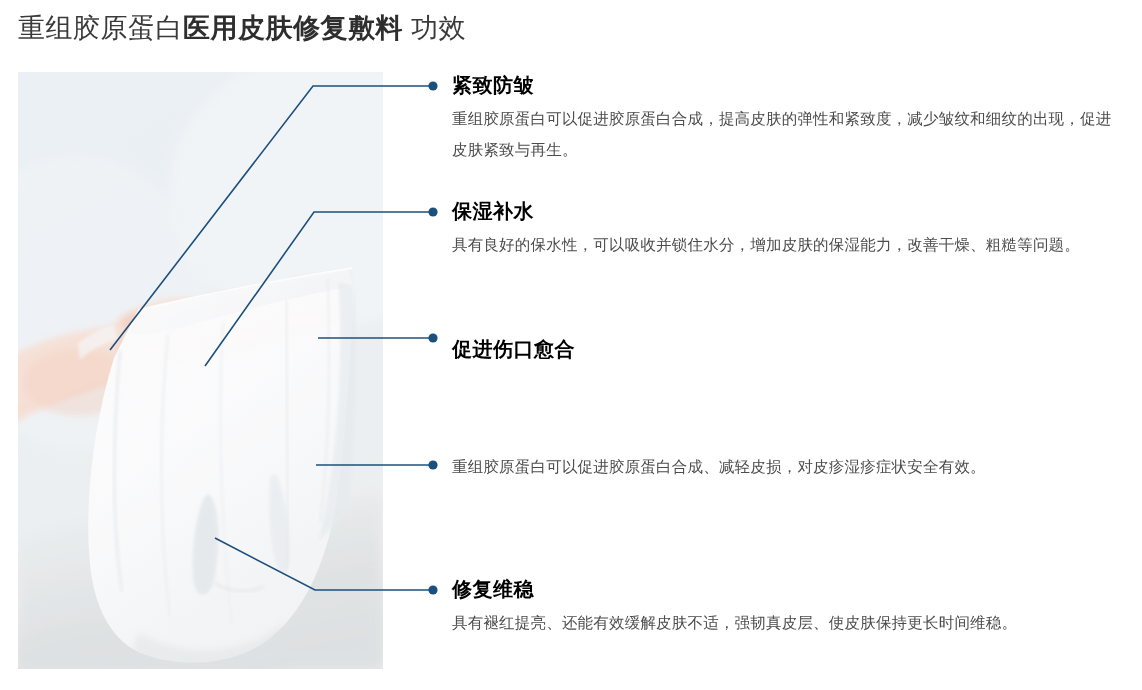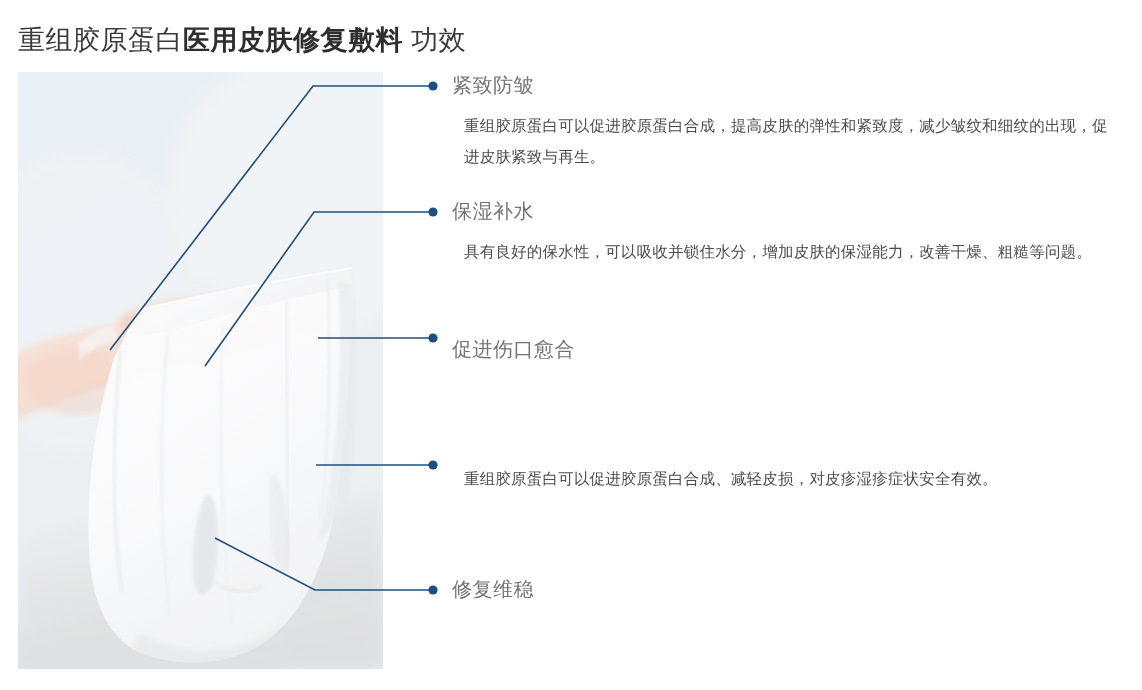--- a/index.html
+++ b/index.html
@@ -12,21 +12,21 @@
     height: 690px;
     position: relative;
     font-family: "Liberation Sans", "DejaVu Sans", sans-serif;
     overflow: hidden;
   }
 
   
   #page-title {
     position: absolute;
     left: 18px;
-    top: 22px;
+    top: 10px;
     font-size: 27px;
     line-height: 36px;
     color: #3a3a3a;
     white-space: nowrap;
     letter-spacing: 0.5px;
   }
   #page-title .t-light { font-weight: 400; }
   #page-title .t-bold  { font-weight: 700; color: #2e2e2e; }
   #page-title .t-tail  { font-weight: 400; }
 
@@ -61,26 +61,26 @@
   }
   .feature {
     position: absolute;
     left: 0;
     width: 672px;
   }
   .feature h3 {
     margin: 0 0 5px 0;
     font-size: 20px;
     line-height: 26px;
-    font-weight: 400;
-    color: #737373;
+    font-weight: 700;
+    color: #000000;
     letter-spacing: 0.5px;
   }
   .feature p {
-    margin: 12px;
+    margin: 0;
     font-size: 15.5px;
     line-height: 31px;
     color: #4c4c4c;
     letter-spacing: 0.2px;
     font-weight: 400;
   }
   .f0 { top: 0px; }
   .f1 { top: 126px; }
   .f2 { top: 264px; }
   .f3 { top: 379px; }
@@ -239,15 +239,16 @@
   <div class="feature f2">
     <h3>促进伤口愈合</h3>
   </div>
 
   <div class="feature f3">
     <p>重组胶原蛋白可以促进胶原蛋白合成、减轻皮损，对皮疹湿疹症状安全有效。</p>
   </div>
 
   <div class="feature f4">
     <h3>修复维稳</h3>
+    <p>具有褪红提亮、还能有效缓解皮肤不适，强韧真皮层、使皮肤保持更长时间维稳。</p>
   </div>
 
 </div>
 
 </body></html>

